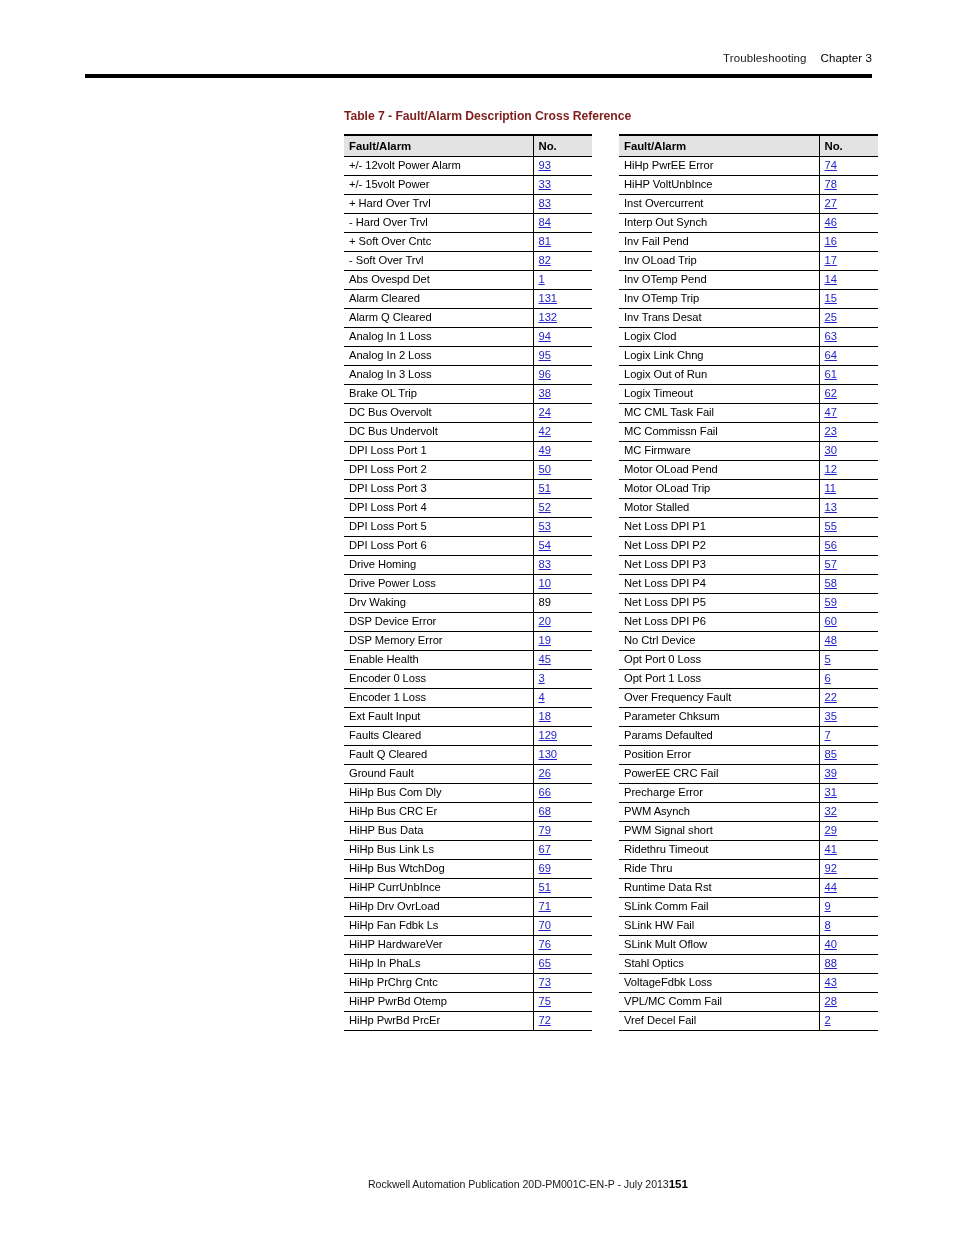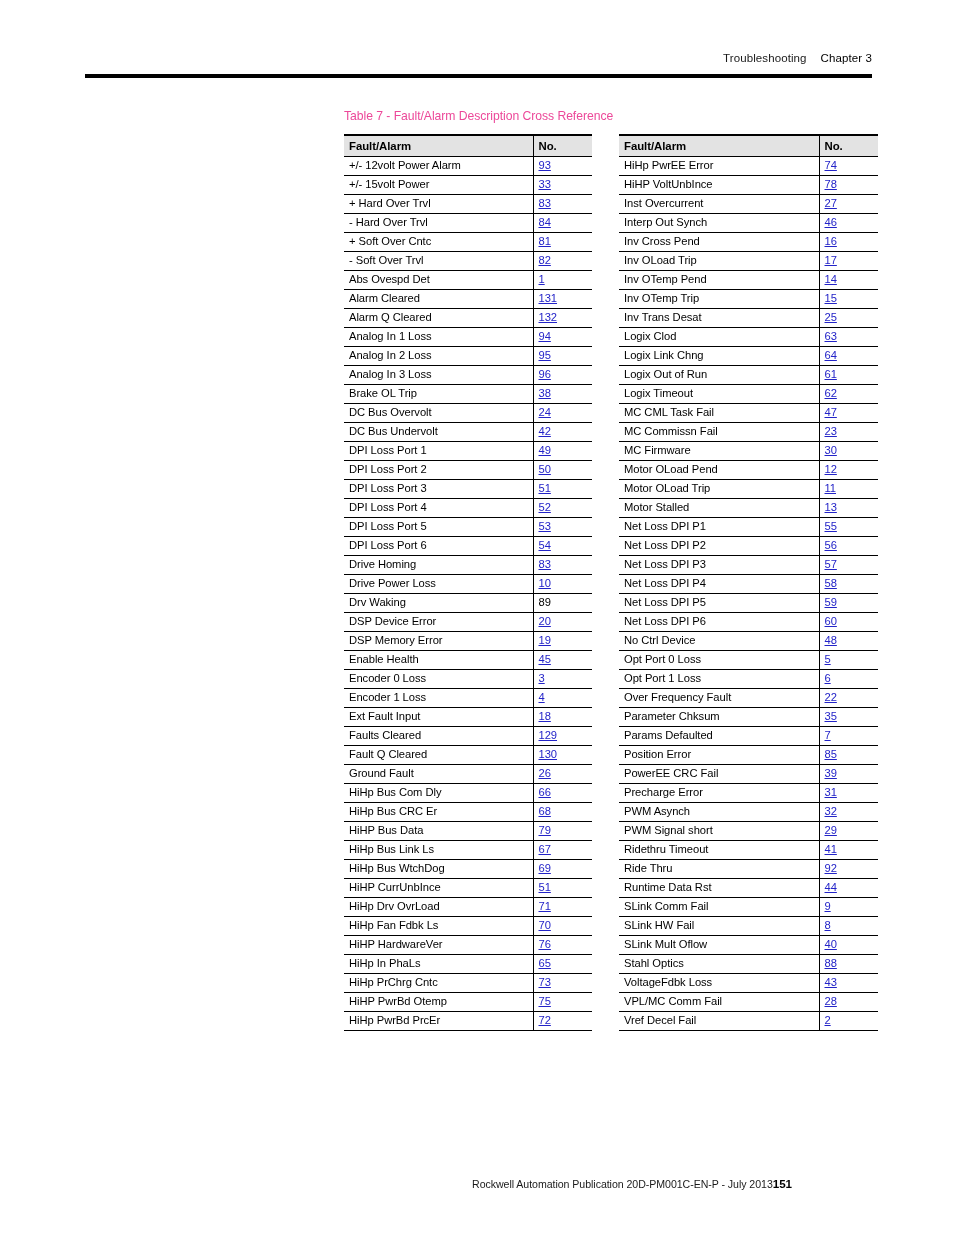--- a/index.html
+++ b/index.html
@@ -54,24 +54,24 @@
     height: 4px;
     background: #000000;
   }
 
   
   .table-caption {
     position: absolute;
     left: 344px;
     top: 109px;
     font-size: 12.2px;
-    font-weight: 400;
+    font-weight: 700;
     letter-spacing: -0.05px;
     white-space: nowrap;
-    color: #ec4899;
+    color: #7f1d1d;
   }
 
   
   .tables-wrap {
     position: absolute;
     left: 344px;
     top: 134px;
     width: 528px;
     display: flex;
     gap: 27px;
@@ -136,21 +136,21 @@
     text-decoration: none;
   }
 
   
   .footer {
     position: absolute;
     left: 344px;
     top: 1177px;
     width: 528px;
     display: flex;
-    justify-content: center;
+    justify-content: flex-start;
     align-items: baseline;
     font-size: 10.6px;
     letter-spacing: -0.05px;
     white-space: nowrap;
     padding-left: 24px;
   }
   .footer .pub {
     font-weight: 400;
     color: #1a1a1a;
   }
@@ -397,21 +397,21 @@
           </tr>
           <tr>
             <td class="col-name">Inst Overcurrent</td>
             <td class="col-no"><span class="ref-link">27</span></td>
           </tr>
           <tr>
             <td class="col-name">Interp Out Synch</td>
             <td class="col-no"><span class="ref-link">46</span></td>
           </tr>
           <tr>
-            <td class="col-name">Inv Cross Pend</td>
+            <td class="col-name">Inv Fail Pend</td>
             <td class="col-no"><span class="ref-link">16</span></td>
           </tr>
           <tr>
             <td class="col-name">Inv OLoad Trip</td>
             <td class="col-no"><span class="ref-link">17</span></td>
           </tr>
           <tr>
             <td class="col-name">Inv OTemp Pend</td>
             <td class="col-no"><span class="ref-link">14</span></td>
           </tr>

